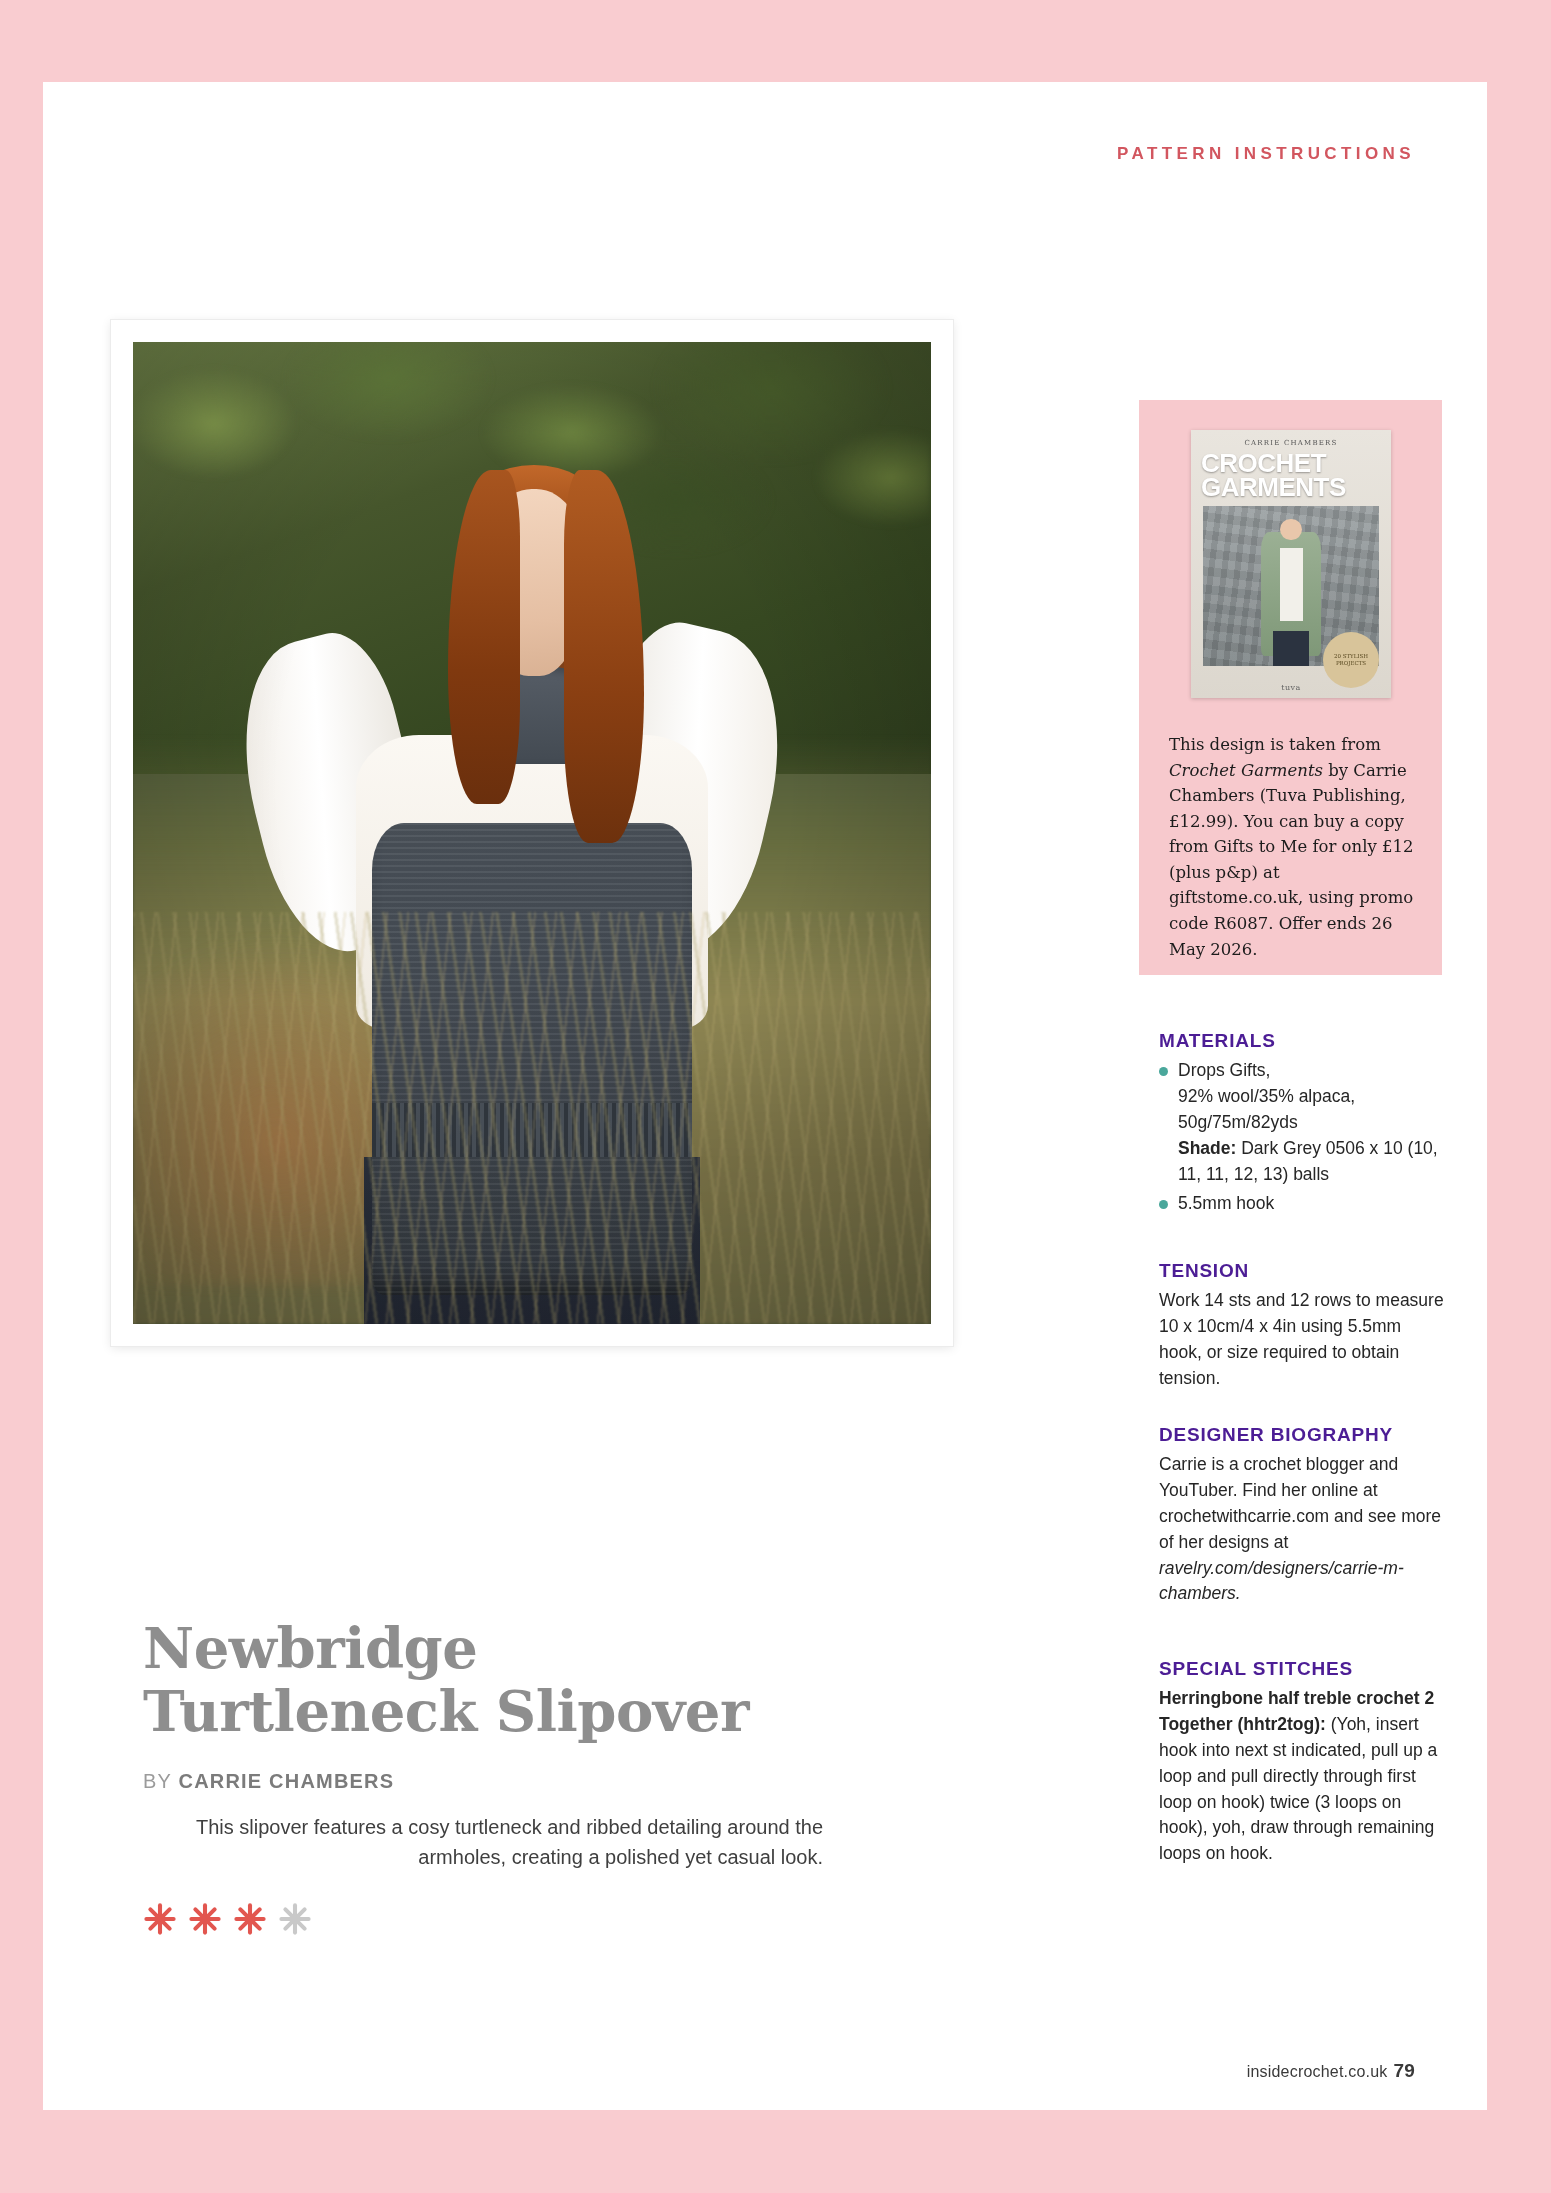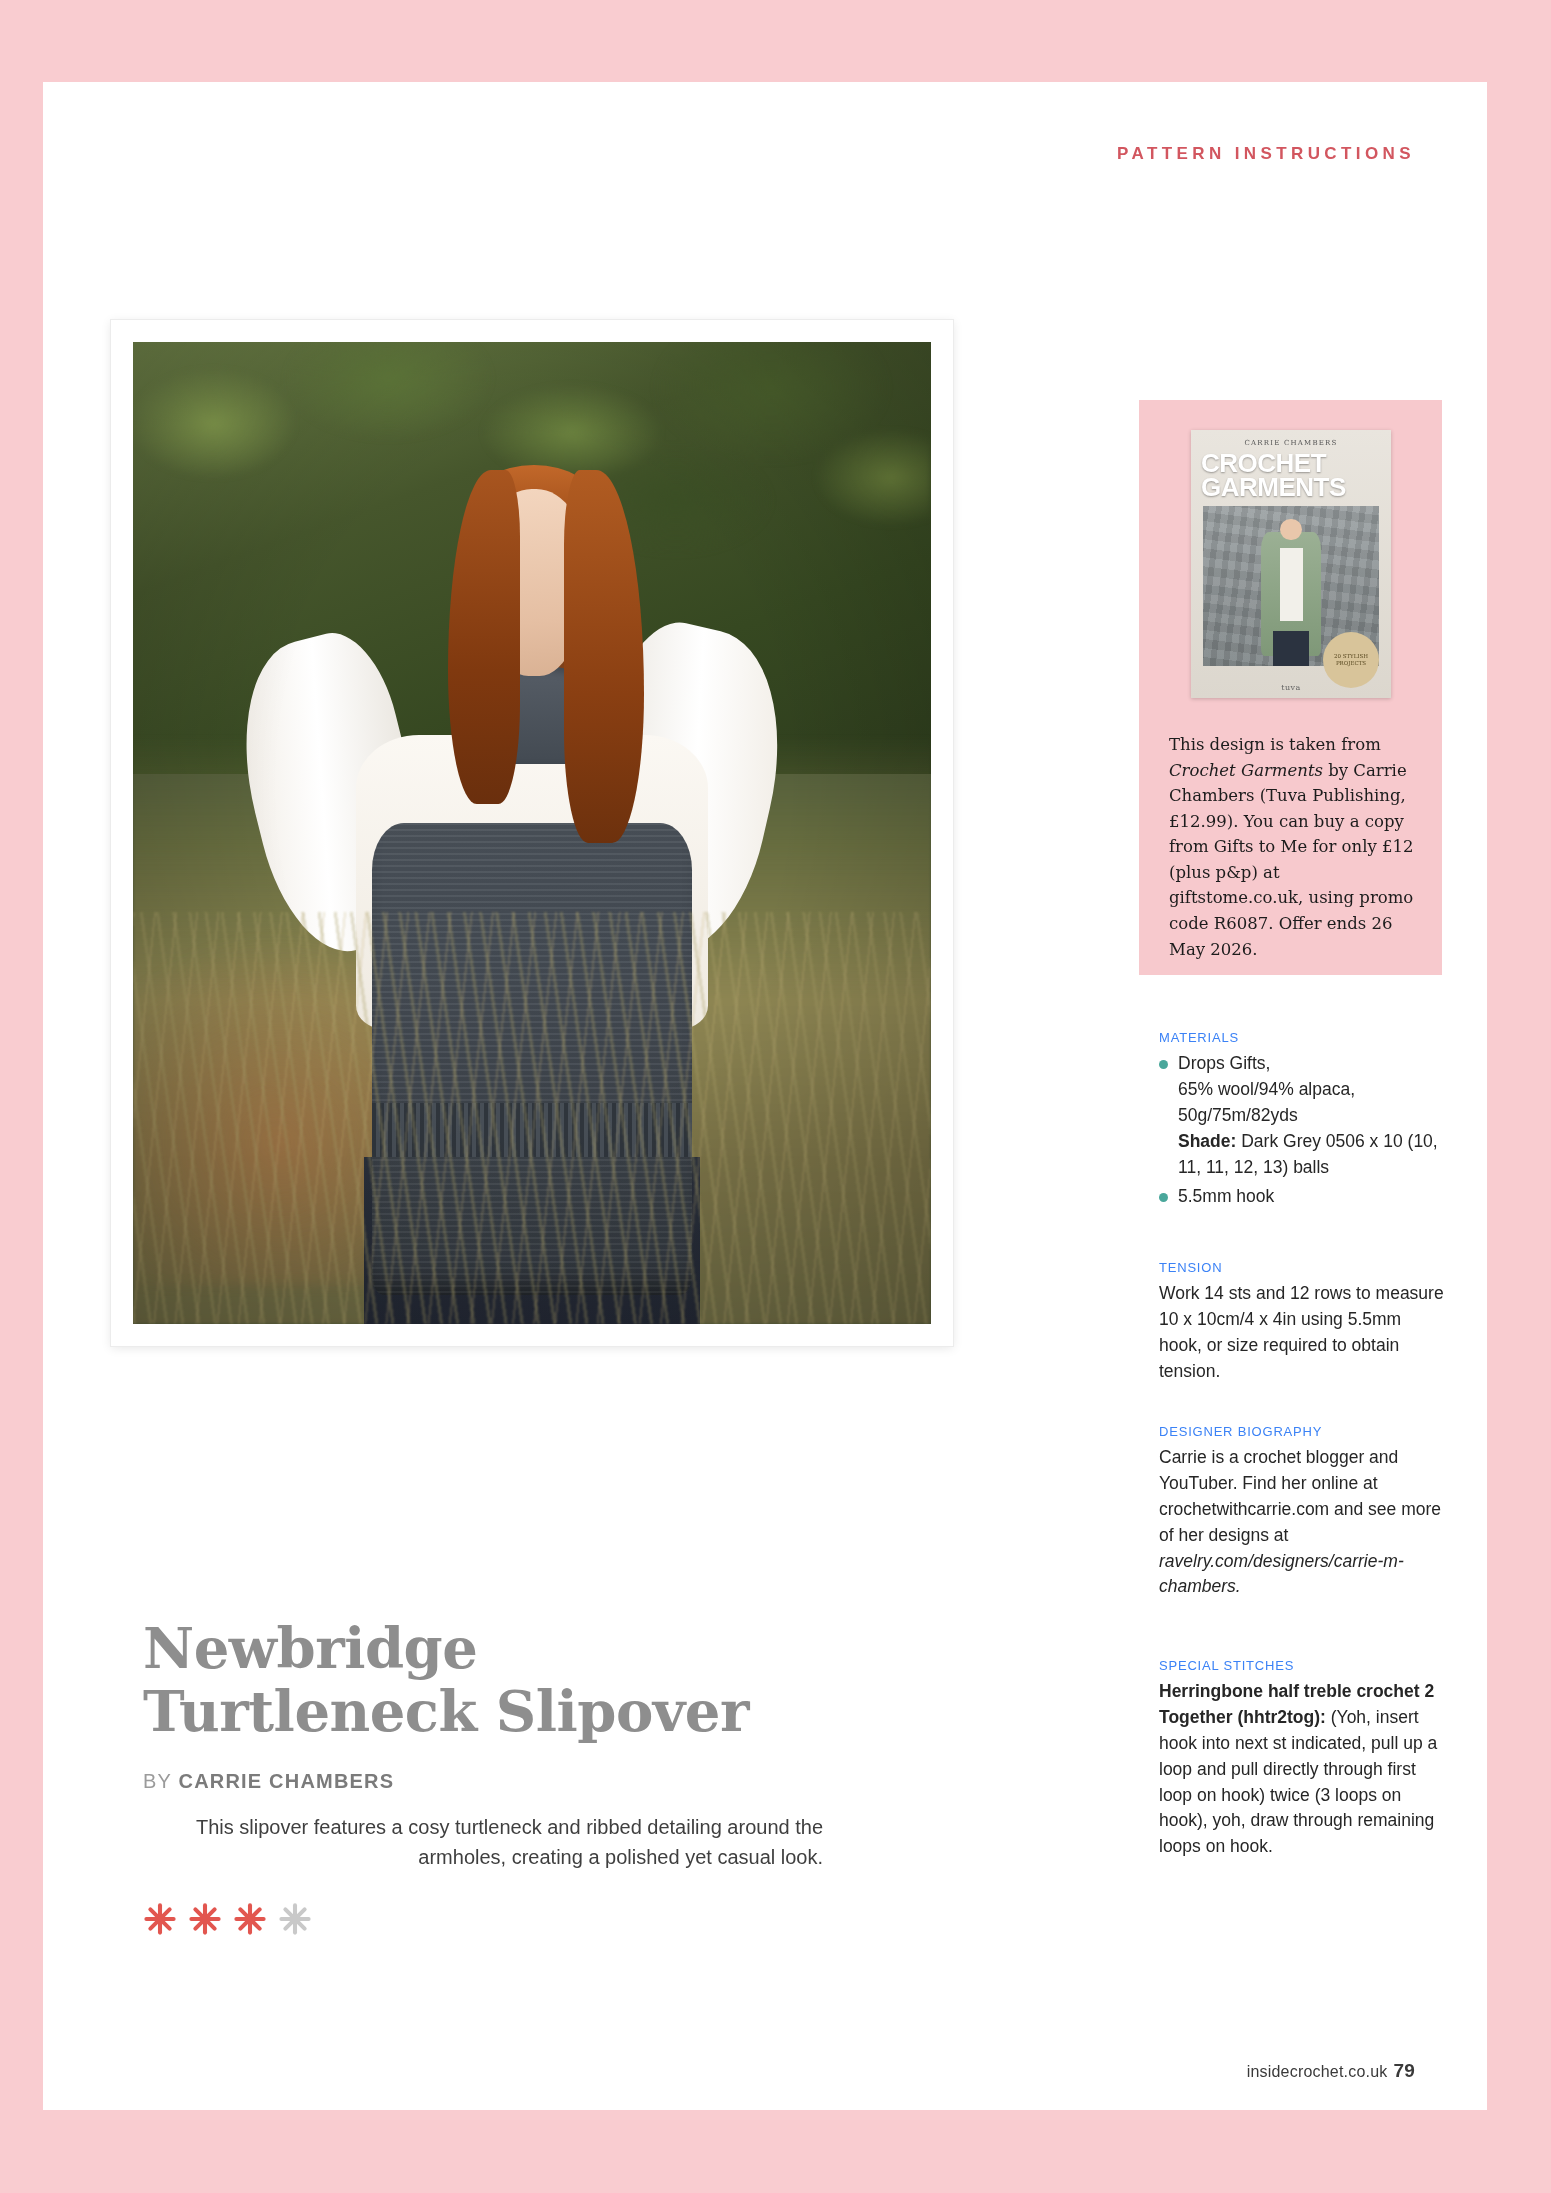--- a/index.html
+++ b/index.html
@@ -298,24 +298,24 @@
   }
   .promo-text i { font-style: italic; }
 
   .sec {
     position: absolute;
     left: 1116px;
     width: 285px;
   }
   .sec h3 {
     margin: 0 0 6px 0;
-    font-size: 13px;
+    font-size: 19px;
     letter-spacing: 0.8px;
-    font-weight: 400;
-    color: #3b82f6;
+    font-weight: 700;
+    color: #4c1d95;
     text-transform: uppercase;
   }
   .sec p {
     margin: 0;
     font-size: 17.5px;
     line-height: 1.48;
     color: #262626;
   }
   .bullets { margin: 0; padding: 0; list-style: none; }
   .bullets li {
@@ -446,21 +446,21 @@
   </div>
   <div class="promo-text">
     <span>This design is taken from </span><i>Crochet Garments</i><span> by Carrie Chambers (Tuva Publishing, £12.99). You can buy a copy from Gifts to Me for only £12 (plus p&amp;p) at giftstome.co.uk, using promo code R6087. Offer ends 26 May 2026.</span>
   </div>
 
   <div class="sec" id="materials">
     <h3>MATERIALS</h3>
     <ul class="bullets">
       <li>
         <span>Drops Gifts,</span><br>
-        <span>65% wool/94% alpaca,</span><br>
+        <span>92% wool/35% alpaca,</span><br>
         <span>50g/75m/82yds</span><br>
         <b>Shade:</b><span> Dark Grey 0506 x 10 (10, 11, 11, 12, 13) balls</span>
       </li>
       <li>
         <span>5.5mm hook</span>
       </li>
     </ul>
   </div>
 
   <div class="sec" id="tension">

